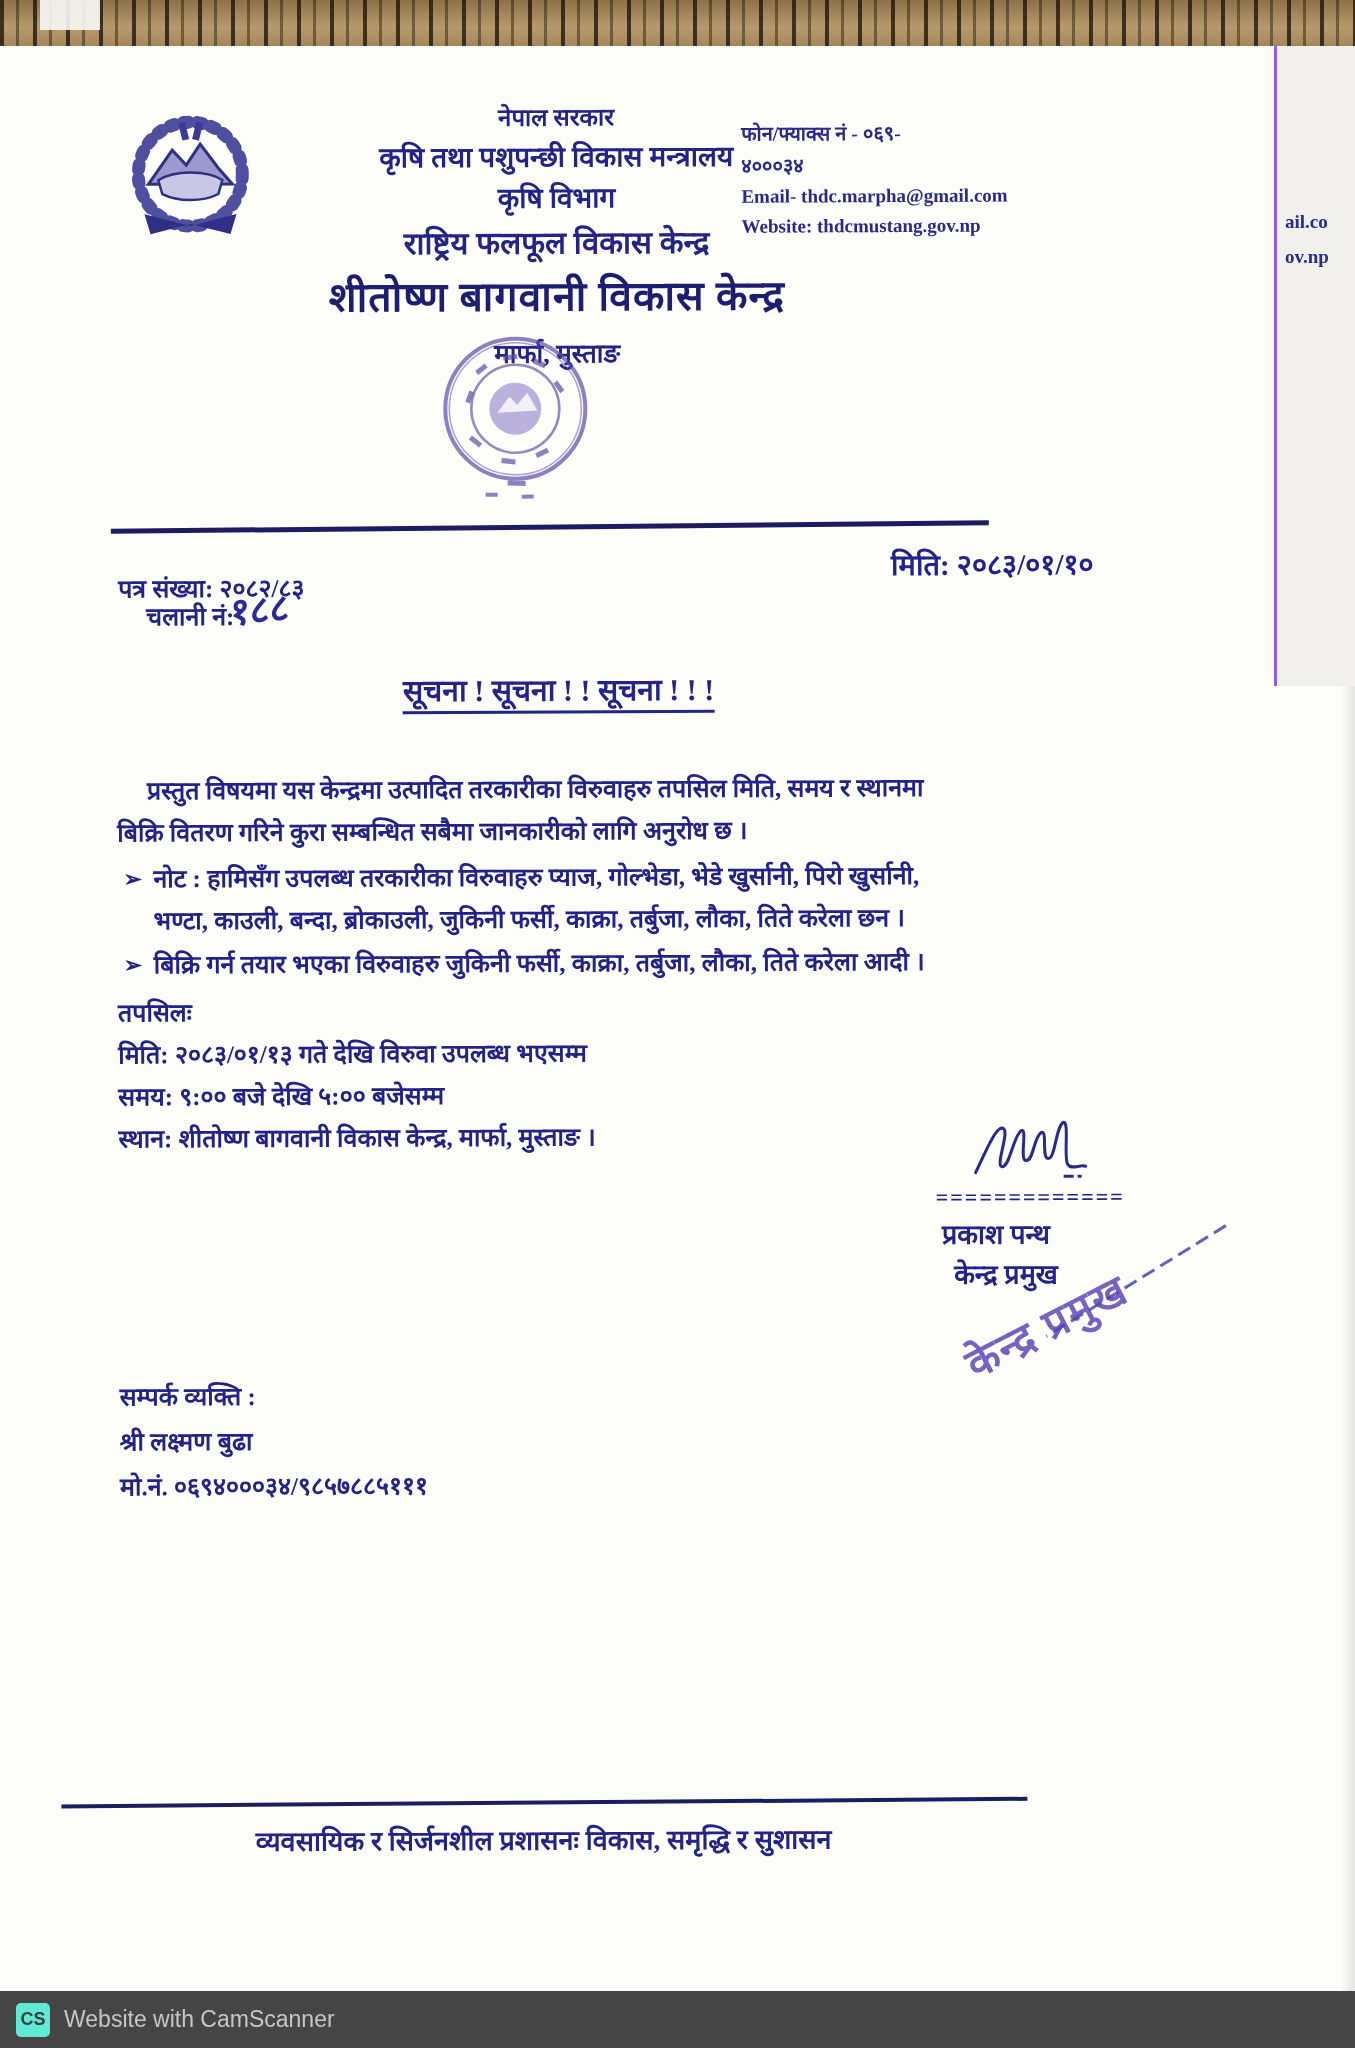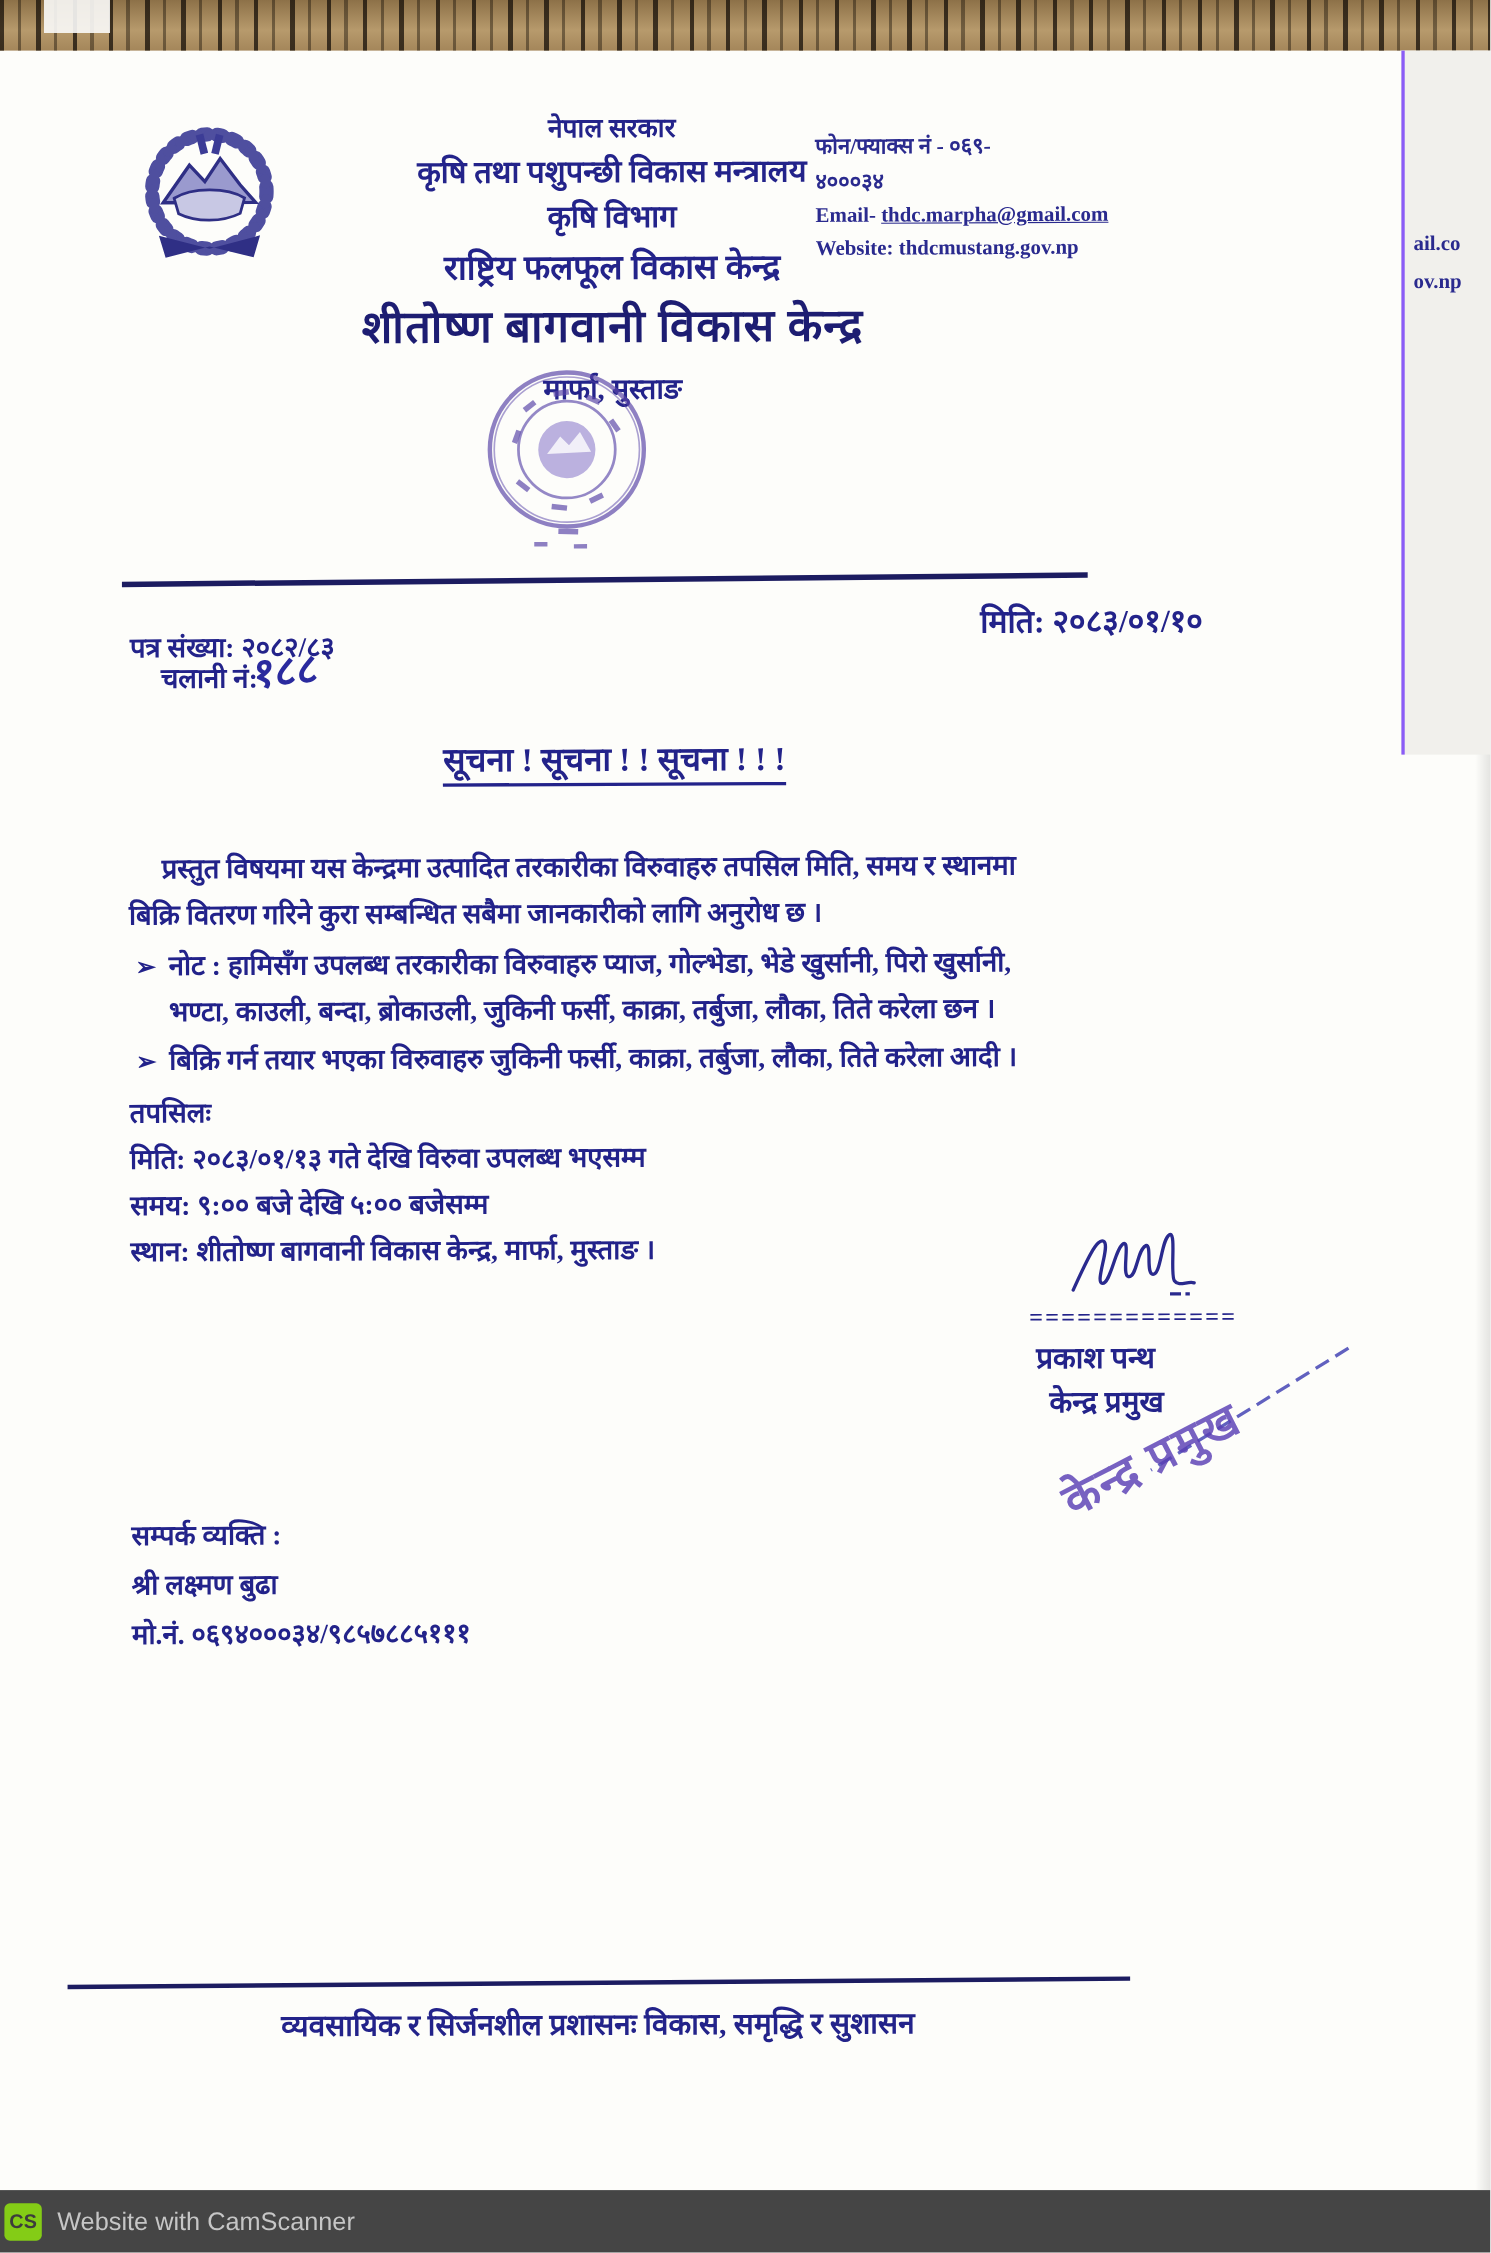--- a/index.html
+++ b/index.html
@@ -33,21 +33,21 @@
   .lh{position:absolute;left:270px;top:102px;width:580px;text-align:center;line-height:1.25;}
   .lh .gov{font-size:24px;font-weight:700;}
   .lh .ministry{font-size:28px;font-weight:700;margin-top:7px;}
   .lh .dept{font-size:28px;font-weight:700;margin-top:6px;}
   .lh .natcenter{font-size:31px;font-weight:700;margin-top:9px;}
   .lh .office{font-size:41px;font-weight:800;margin-top:8px;color:#1d1d72;letter-spacing:1px;}
   .lh .loc{font-size:26px;font-weight:700;margin-top:16px;}
   
   .contact{position:absolute;left:745px;top:118px;width:280px;font-size:20px;font-weight:700;line-height:1.6;color:#2a2a8e;}
   .contact .en{font-size:19px;}
-  .contact .email-val{text-decoration:underline;}
+  .contact .email-val{}
   
   .round-stamp{position:absolute;left:428px;top:322px;width:180px;height:185px;opacity:.85;}
   
   .rule-top{position:absolute;left:113px;top:524px;width:878px;height:5px;background:#1c1c60;transform:rotate(-0.3deg);}
   
   .meta-ref{position:absolute;left:120px;top:568px;font-size:25px;font-weight:700;}
   .meta-chalani{position:absolute;left:120px;top:596px;font-size:25px;font-weight:700;margin-left:28px;}
   .meta-chalani-no{
     position:absolute;left:232px;top:580px;font-size:38px;font-weight:600;
     color:#2a2a9e;transform:rotate(-5deg) skewX(-6deg);
@@ -79,21 +79,21 @@
   .person{position:absolute;left:118px;top:1372px;font-size:25px;font-weight:700;line-height:1.8;}
   
   .rule-bottom{position:absolute;left:58px;top:1800px;width:966px;height:4px;background:#1c1c60;transform:rotate(-0.2deg);}
   .slogan{position:absolute;left:0;top:1820px;width:1080px;text-align:center;font-size:27px;font-weight:700;}
   
   .scanbar{
     position:absolute;left:0;bottom:0;width:100%;height:57px;background:#454545;
     display:flex;align-items:center;font-family:"Liberation Sans","DejaVu Sans",sans-serif;
   }
   .cs-logo{
-    width:34px;height:34px;margin-left:4px;background:#84cc16;border-radius:5px;
+    width:34px;height:34px;margin-left:16px;background:#5eead4;border-radius:5px;
     display:flex;align-items:center;justify-content:center;
     font-size:18px;font-weight:800;color:#3c3c3c;letter-spacing:0;
   }
   .scan-text{margin-left:14px;color:#c6c6c6;font-size:23px;}
   
   .shade-right{position:absolute;right:0;top:686px;width:14px;height:1305px;background:linear-gradient(90deg,rgba(0,0,0,0),rgba(0,0,0,.10));}
 </style>
 </head>
 <body>
 

